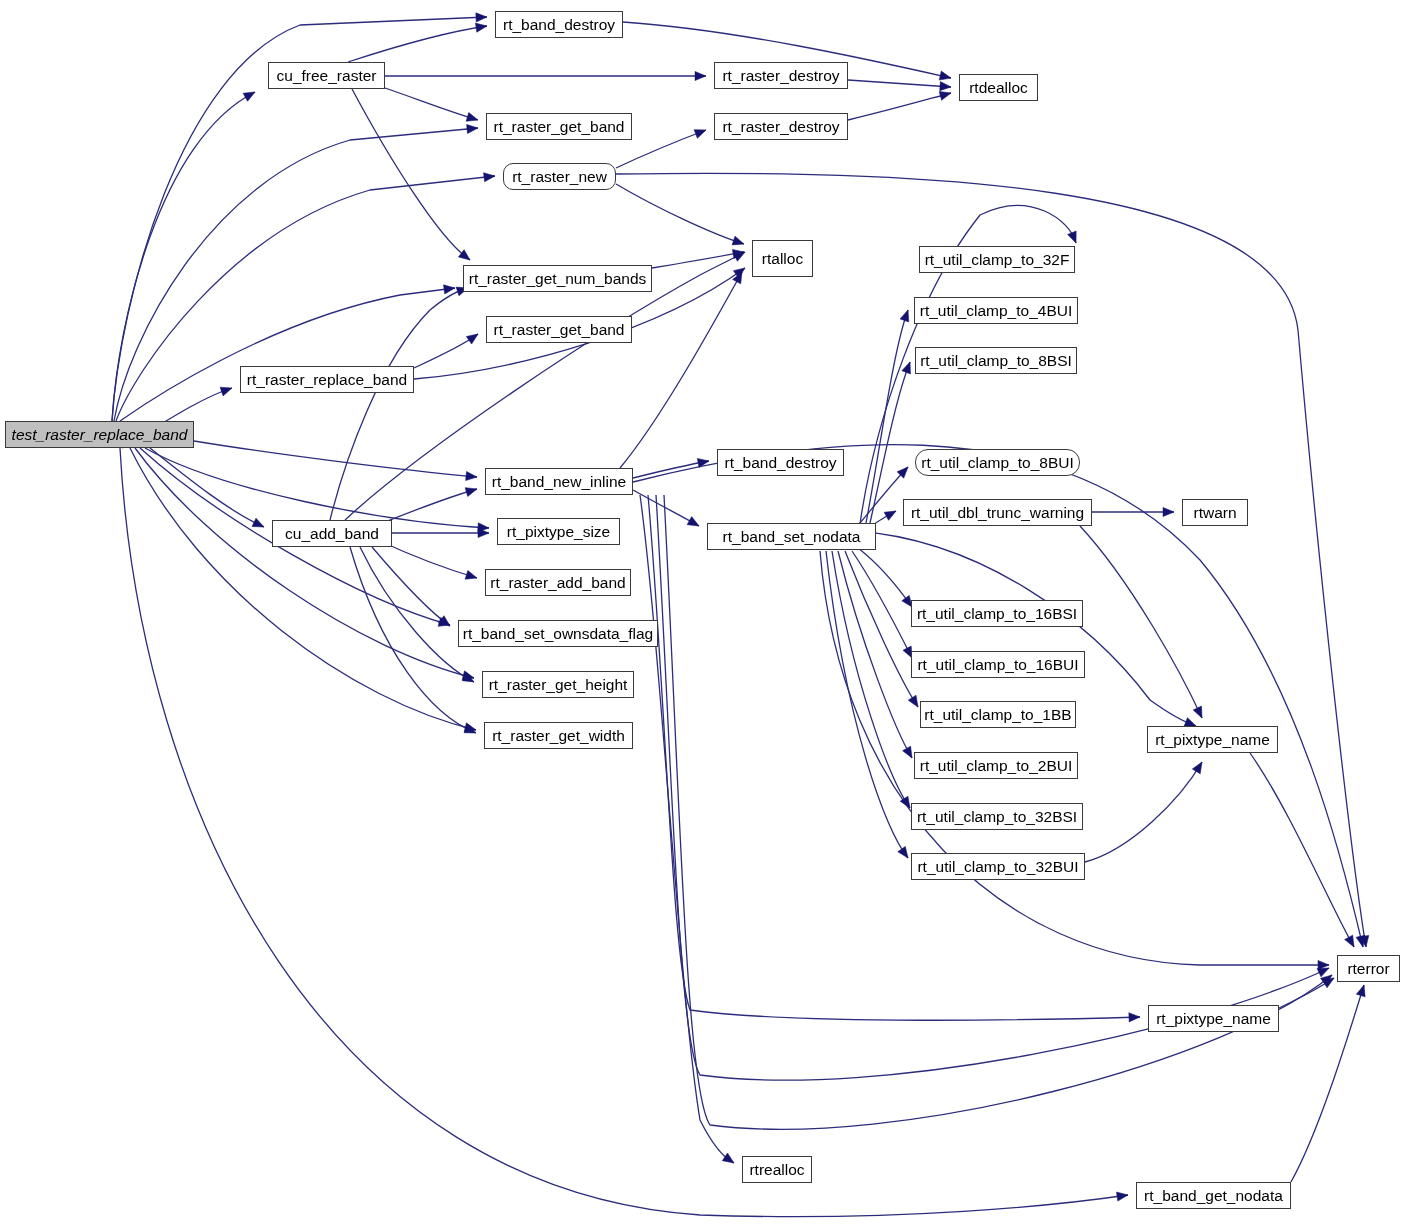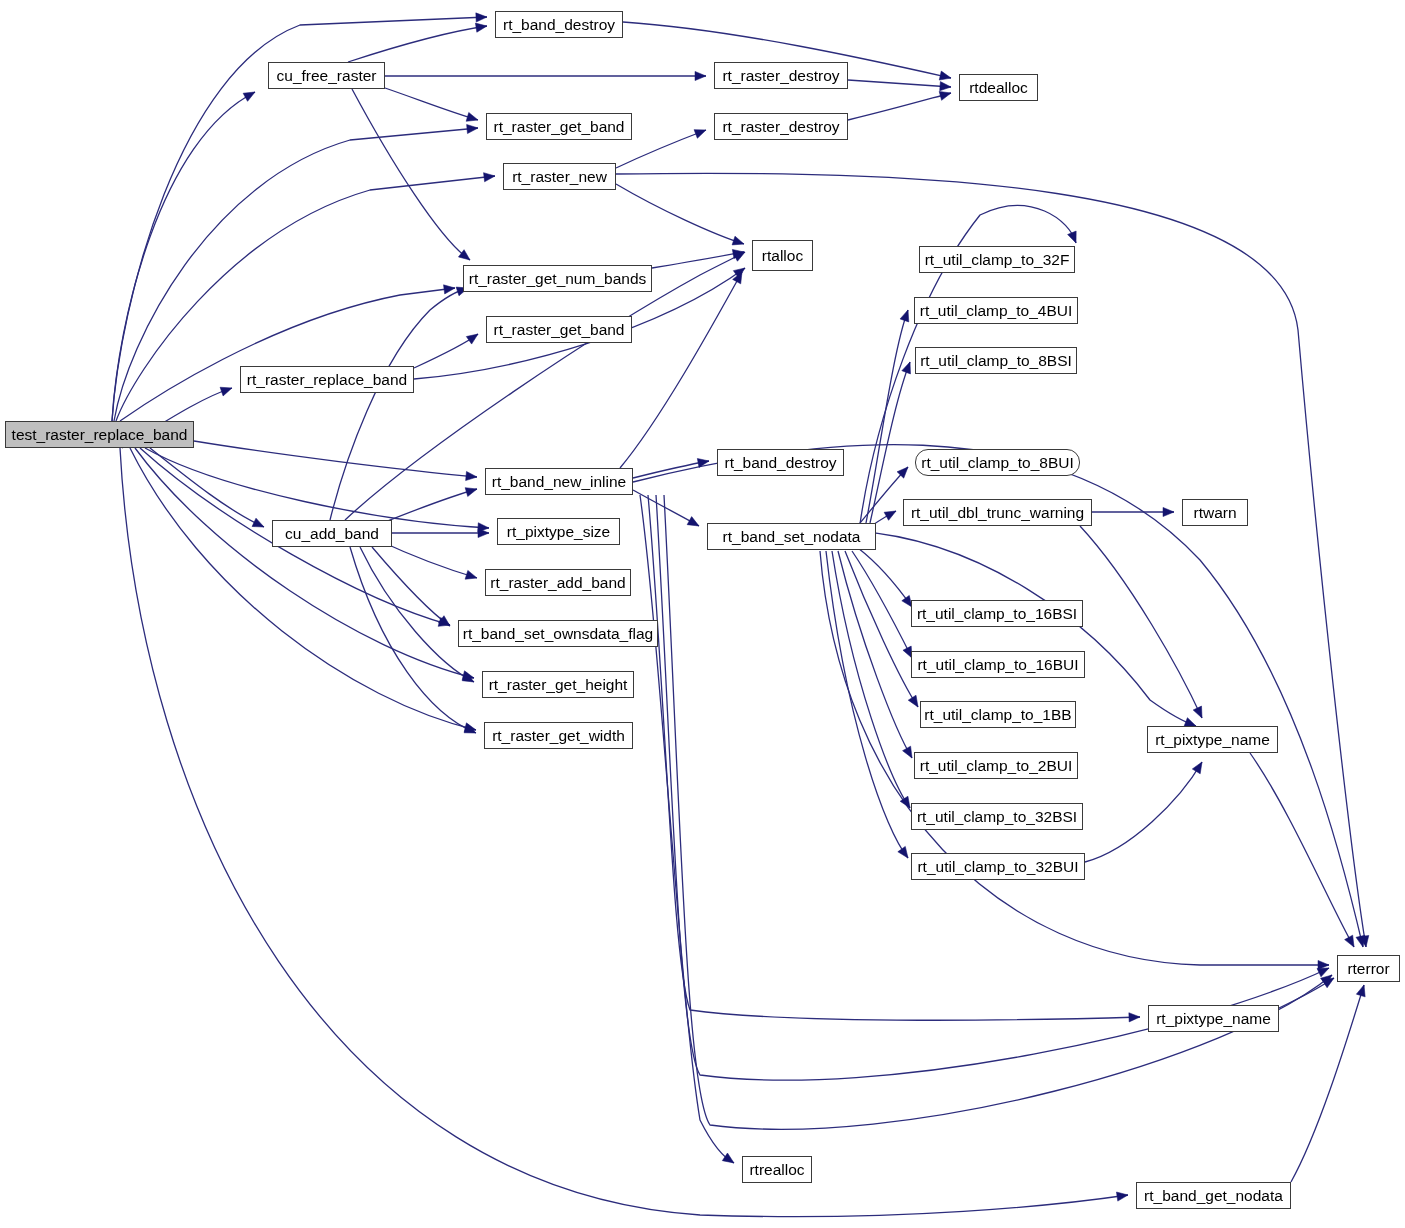--- a/index.html
+++ b/index.html
@@ -51,20 +51,21 @@
     line-height: 1;
     display: flex;
     align-items: center;
     justify-content: center;
     white-space: nowrap;
     letter-spacing: 0px;
   }
   .node.highlight {
     background: #bfbfbf;
     border: 1px solid #3a3a3a;
+    font-style: italic;
   }
   .node-label {
     display: block;
     padding: 0 18px;
   }
 </style>
 </head>
 <body>
 
 <div id="graph-root">
@@ -207,24 +208,24 @@
       </div>
       <div class="node" style="left: 959px; top: 74px; width: 79px; height: 27px;">
         <span class="node-label">rtdealloc</span>
       </div>
       <div class="node" style="left: 486px; top: 113px; width: 146px; height: 27px;">
         <span class="node-label">rt_raster_get_band</span>
       </div>
       <div class="node" style="left: 714px; top: 113px; width: 134px; height: 27px;">
         <span class="node-label">rt_raster_destroy</span>
       </div>
-      <div class="node" style="left: 503px; top: 163px; width: 113px; height: 27px;">
+      <div class="node" style="left: 503px; top: 163px; width: 113px; height: 27px; border-radius: 10px;">
         <span class="node-label">rt_raster_new</span>
       </div>
-      <div class="node" style="left: 752px; top: 240px; width: 61px; height: 31px;">
+      <div class="node" style="left: 752px; top: 240px; width: 61px; height: 37px;">
         <span class="node-label">rtalloc</span>
       </div>
       <div class="node" style="left: 919px; top: 246px; width: 156px; height: 27px;">
         <span class="node-label">rt_util_clamp_to_32F</span>
       </div>
       <div class="node" style="left: 463px; top: 265px; width: 189px; height: 27px;">
         <span class="node-label">rt_raster_get_num_bands</span>
       </div>
       <div class="node" style="left: 914px; top: 297px; width: 164px; height: 27px;">
         <span class="node-label">rt_util_clamp_to_4BUI</span>

